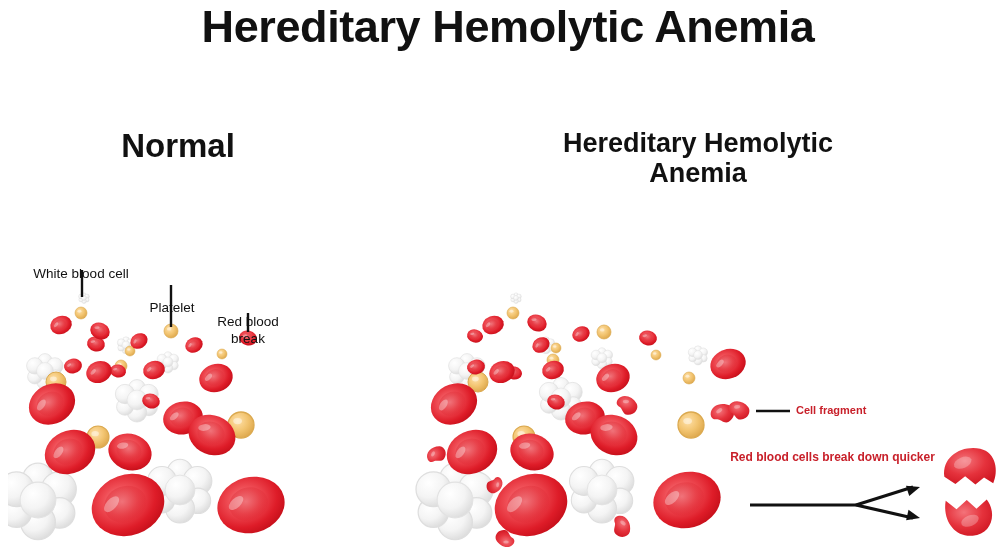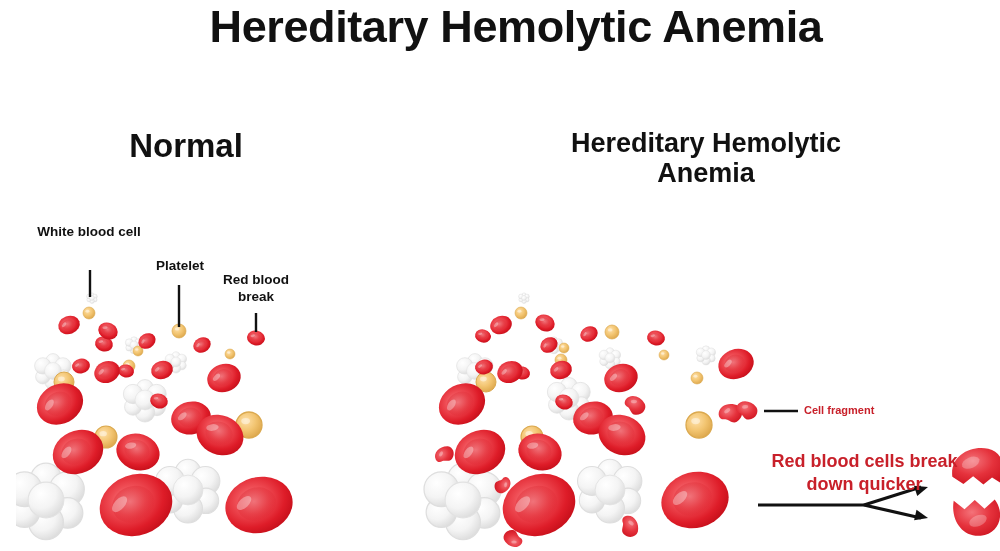--- a/index.html
+++ b/index.html
@@ -1,31 +1,31 @@
 <!DOCTYPE html>
 <html><head>
 <meta charset="utf-8">
 <style>
   html,body{margin:0;padding:0;background:#ffffff;}
   body{width:1000px;height:551px;position:relative;overflow:hidden;
        font-family:"Liberation Sans","DejaVu Sans",sans-serif;background:#fff;}
-  #stage{position:absolute;left:16px;top:0;width:876px;height:551px;}
+  #stage{position:absolute;left:8px;top:0;width:876px;height:551px;}
   svg.layer{position:absolute;left:0;top:0;width:1000px;height:551px;overflow:visible;}
   .txt{position:absolute;margin:0;font-weight:bold;color:#111;line-height:1.12;}
   #main-title{left:0;top:2px;width:1000px;text-align:center;font-size:45px;letter-spacing:-.4px;}
   #normal-title{left:30px;top:128px;width:280px;text-align:center;font-size:33px;}
   #hha-title{left:505px;top:128px;width:370px;text-align:center;font-size:27px;}
-  .lbl{position:absolute;font-weight:bold;font-size:13.5px;color:#111;text-align:center;line-height:1.25;}
+  .lbl{position:absolute;font-weight:normal;font-size:13.5px;color:#111;text-align:center;line-height:1.25;margin-top:42px;}
   #lbl-wbc{left:14px;top:224px;width:118px;}
   #lbl-plt{left:120px;top:258px;width:88px;}
   #lbl-rbc{left:192px;top:272px;width:96px;}
   .ann{position:absolute;font-weight:bold;color:#c8202a;line-height:1.3;}
   #ann-membrane{left:650px;top:280px;width:230px;text-align:center;font-size:14.5px;}
   #ann-fragment{left:788px;top:403px;font-size:11px;white-space:nowrap;}
-  #ann-breakdown{left:722px;top:450px;width:205px;text-align:center;font-size:18px;margin-left:24px;}
+  #ann-breakdown{left:722px;top:450px;width:205px;text-align:center;font-size:12px;}
 </style>
 </head>
 <body>
 
 <div id="stage">
 
   <svg class="layer" id="cells-layer" viewBox="0 0 1000 551">
     <defs>
       <radialGradient id="g-rbc" cx="42%" cy="38%" r="68%">
         <stop offset="0%" stop-color="#f6888d"></stop>

